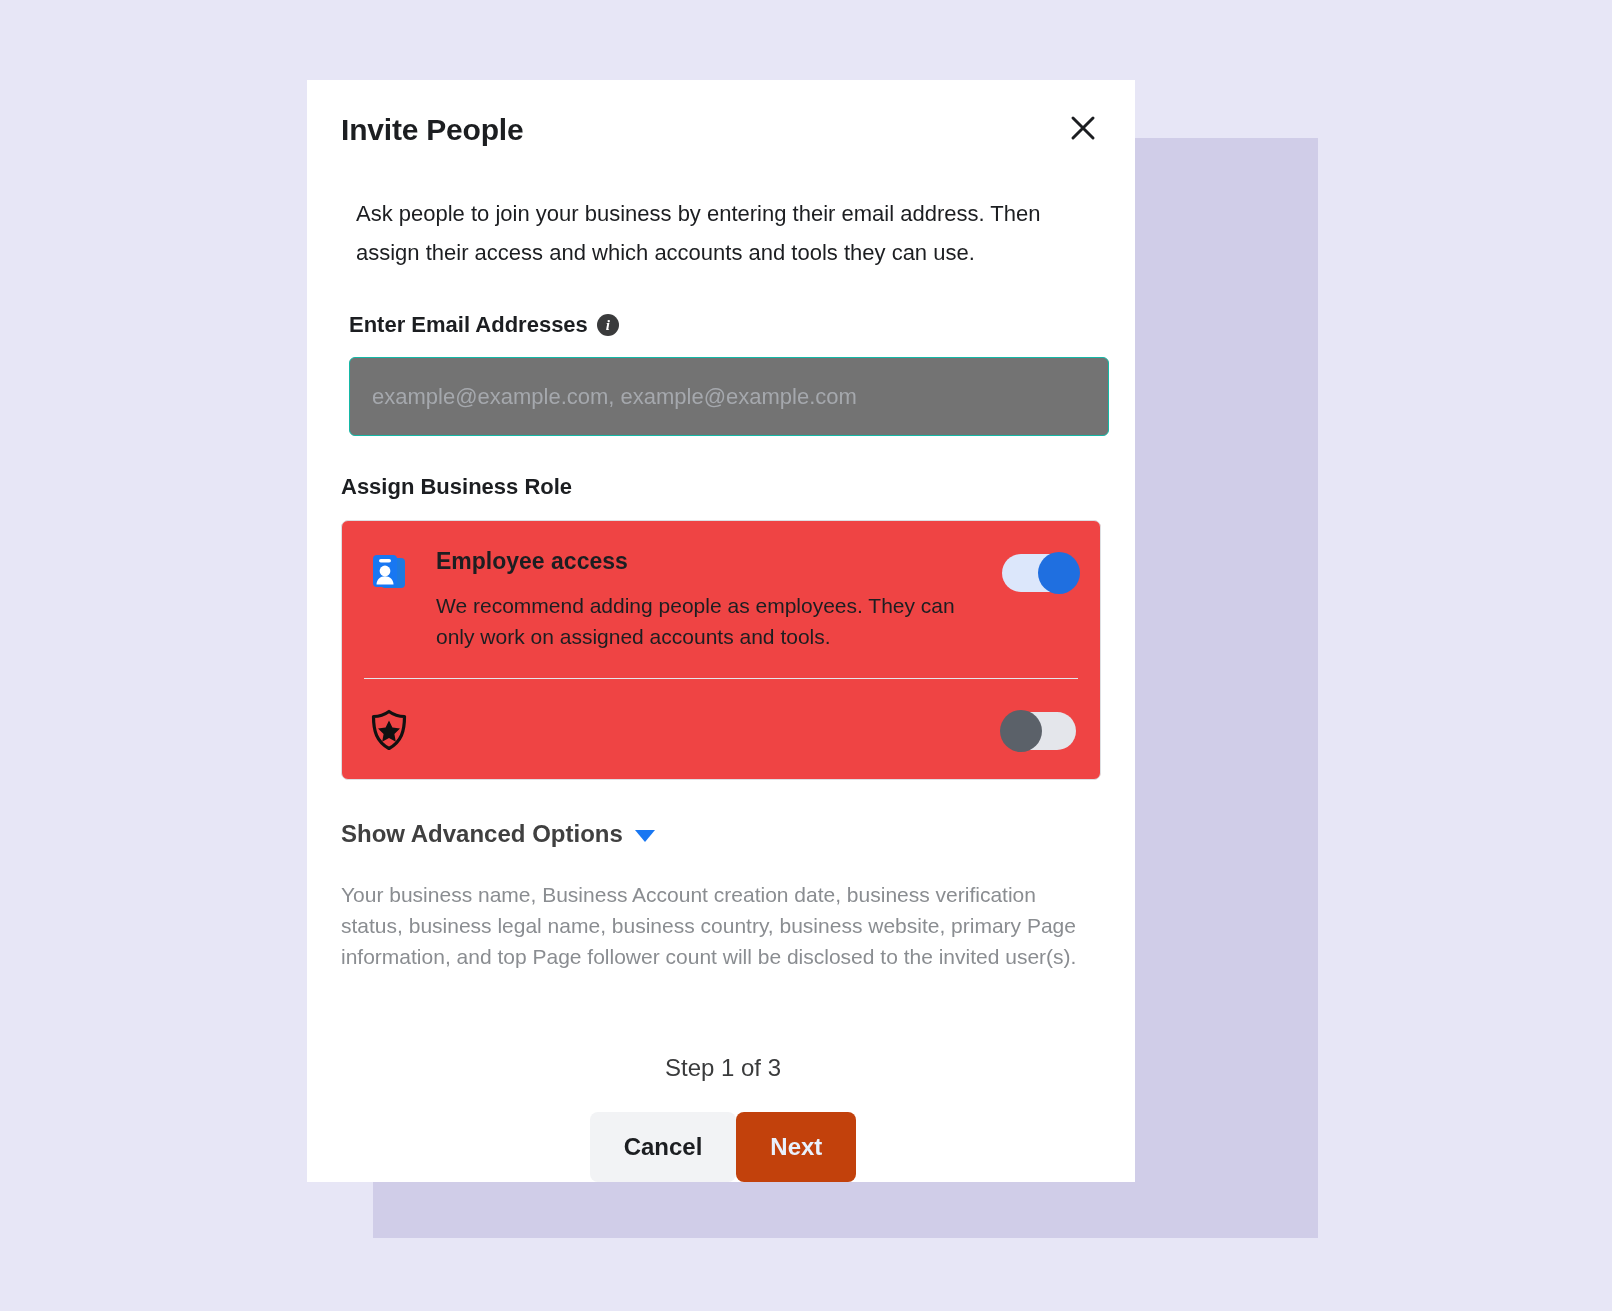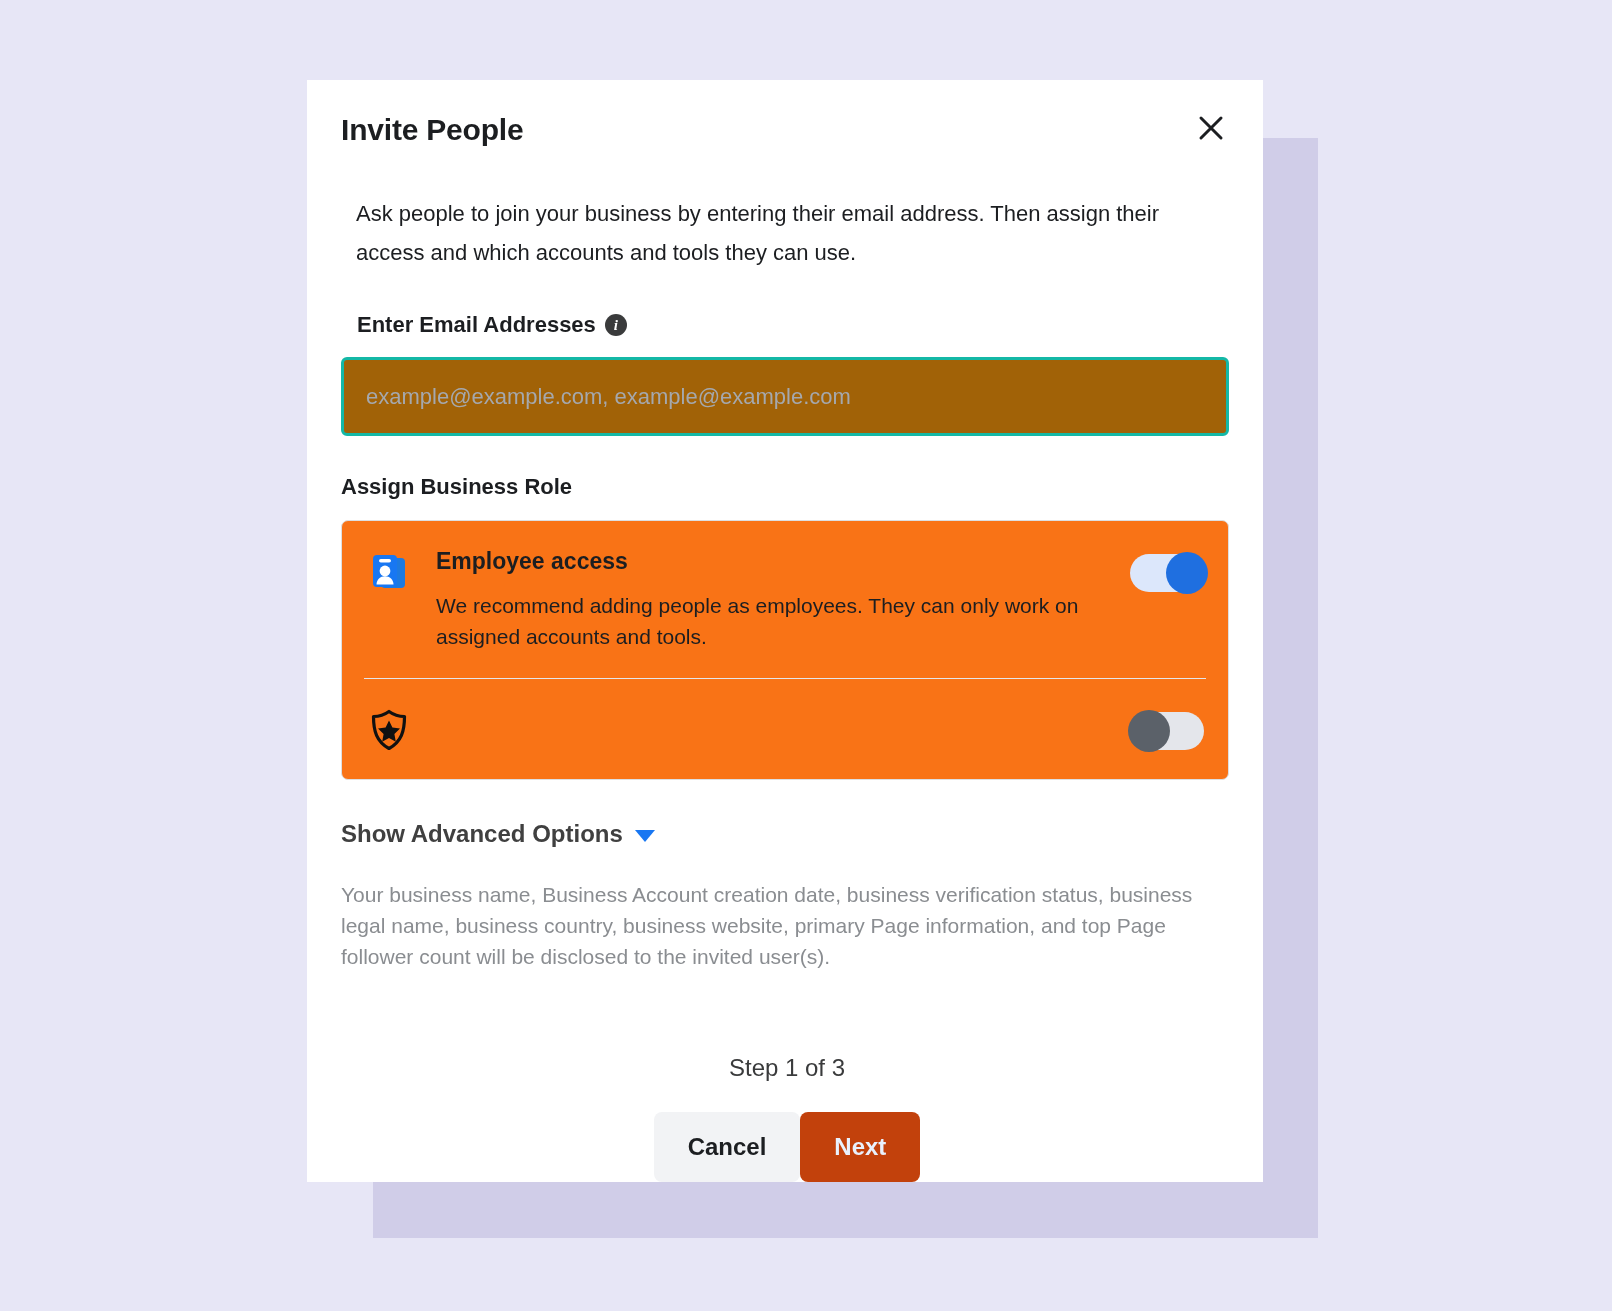--- a/index.html
+++ b/index.html
@@ -23,21 +23,21 @@
     width: 945px;
     height: 1100px;
     background: #d0cde8;
   }
 
   
   #invite-dialog {
     position: absolute;
     left: 307px;
     top: 80px;
-    width: 956px;
+    width: 828px;
     height: 1102px;
     background: #ffffff;
     box-sizing: border-box;
     display: flex;
     flex-direction: column;
     justify-content: center;
   }
 
   
   .dialog-header {
@@ -79,21 +79,21 @@
     line-height: 39px;
     color: #1c1e21;
     margin: 28px 0 0 15px;
     max-width: 870px;
   }
 
   .field-label {
     font-size: 22px;
     font-weight: bold;
     color: #1c1e21;
-    margin: 38px 0 0 16px;
+    margin: 38px 0 0 8px;
     display: flex;
     align-items: center;
     gap: 9px;
     line-height: 30px;
   }
   .info-icon {
     width: 22px;
     height: 22px;
     border-radius: 50%;
     background: #3a3b3c;
@@ -108,47 +108,48 @@
     line-height: 1;
     cursor: pointer;
     flex: none;
   }
 
   .email-input {
     width: 100%;
     box-sizing: border-box;
     margin-top: 17px;
     height: 79px;
-    border: 3px solid #14b8a6;
+    border: 1px solid #14b8a6;
     border-radius: 6px;
     padding: 0 22px;
     font-size: 22px;
     font-family: "Liberation Sans", sans-serif;
     color: #1c1e21;
-    background: #a16207;
+    background: #737373;
     outline: none;
+    margin-left: 8px;
   }
   .email-input::placeholder {
     color: #a5a8ad;
   }
 
   .section-label {
     font-size: 22px;
     font-weight: bold;
     color: #1c1e21;
     margin: 36px 0 0 0;
     line-height: 30px;
   }
 
   
   .role-card {
     margin-top: 18px;
     border: 1px solid #dddfe2;
     border-radius: 7px;
-    background: #f97316;
+    background: #ef4444;
   }
   .role-row {
     display: flex;
     align-items: flex-start;
     padding: 24px 24px 26px 24px;
     position: relative;
   }
   .role-divider {
     height: 1px;
     background: #e4e6eb;

